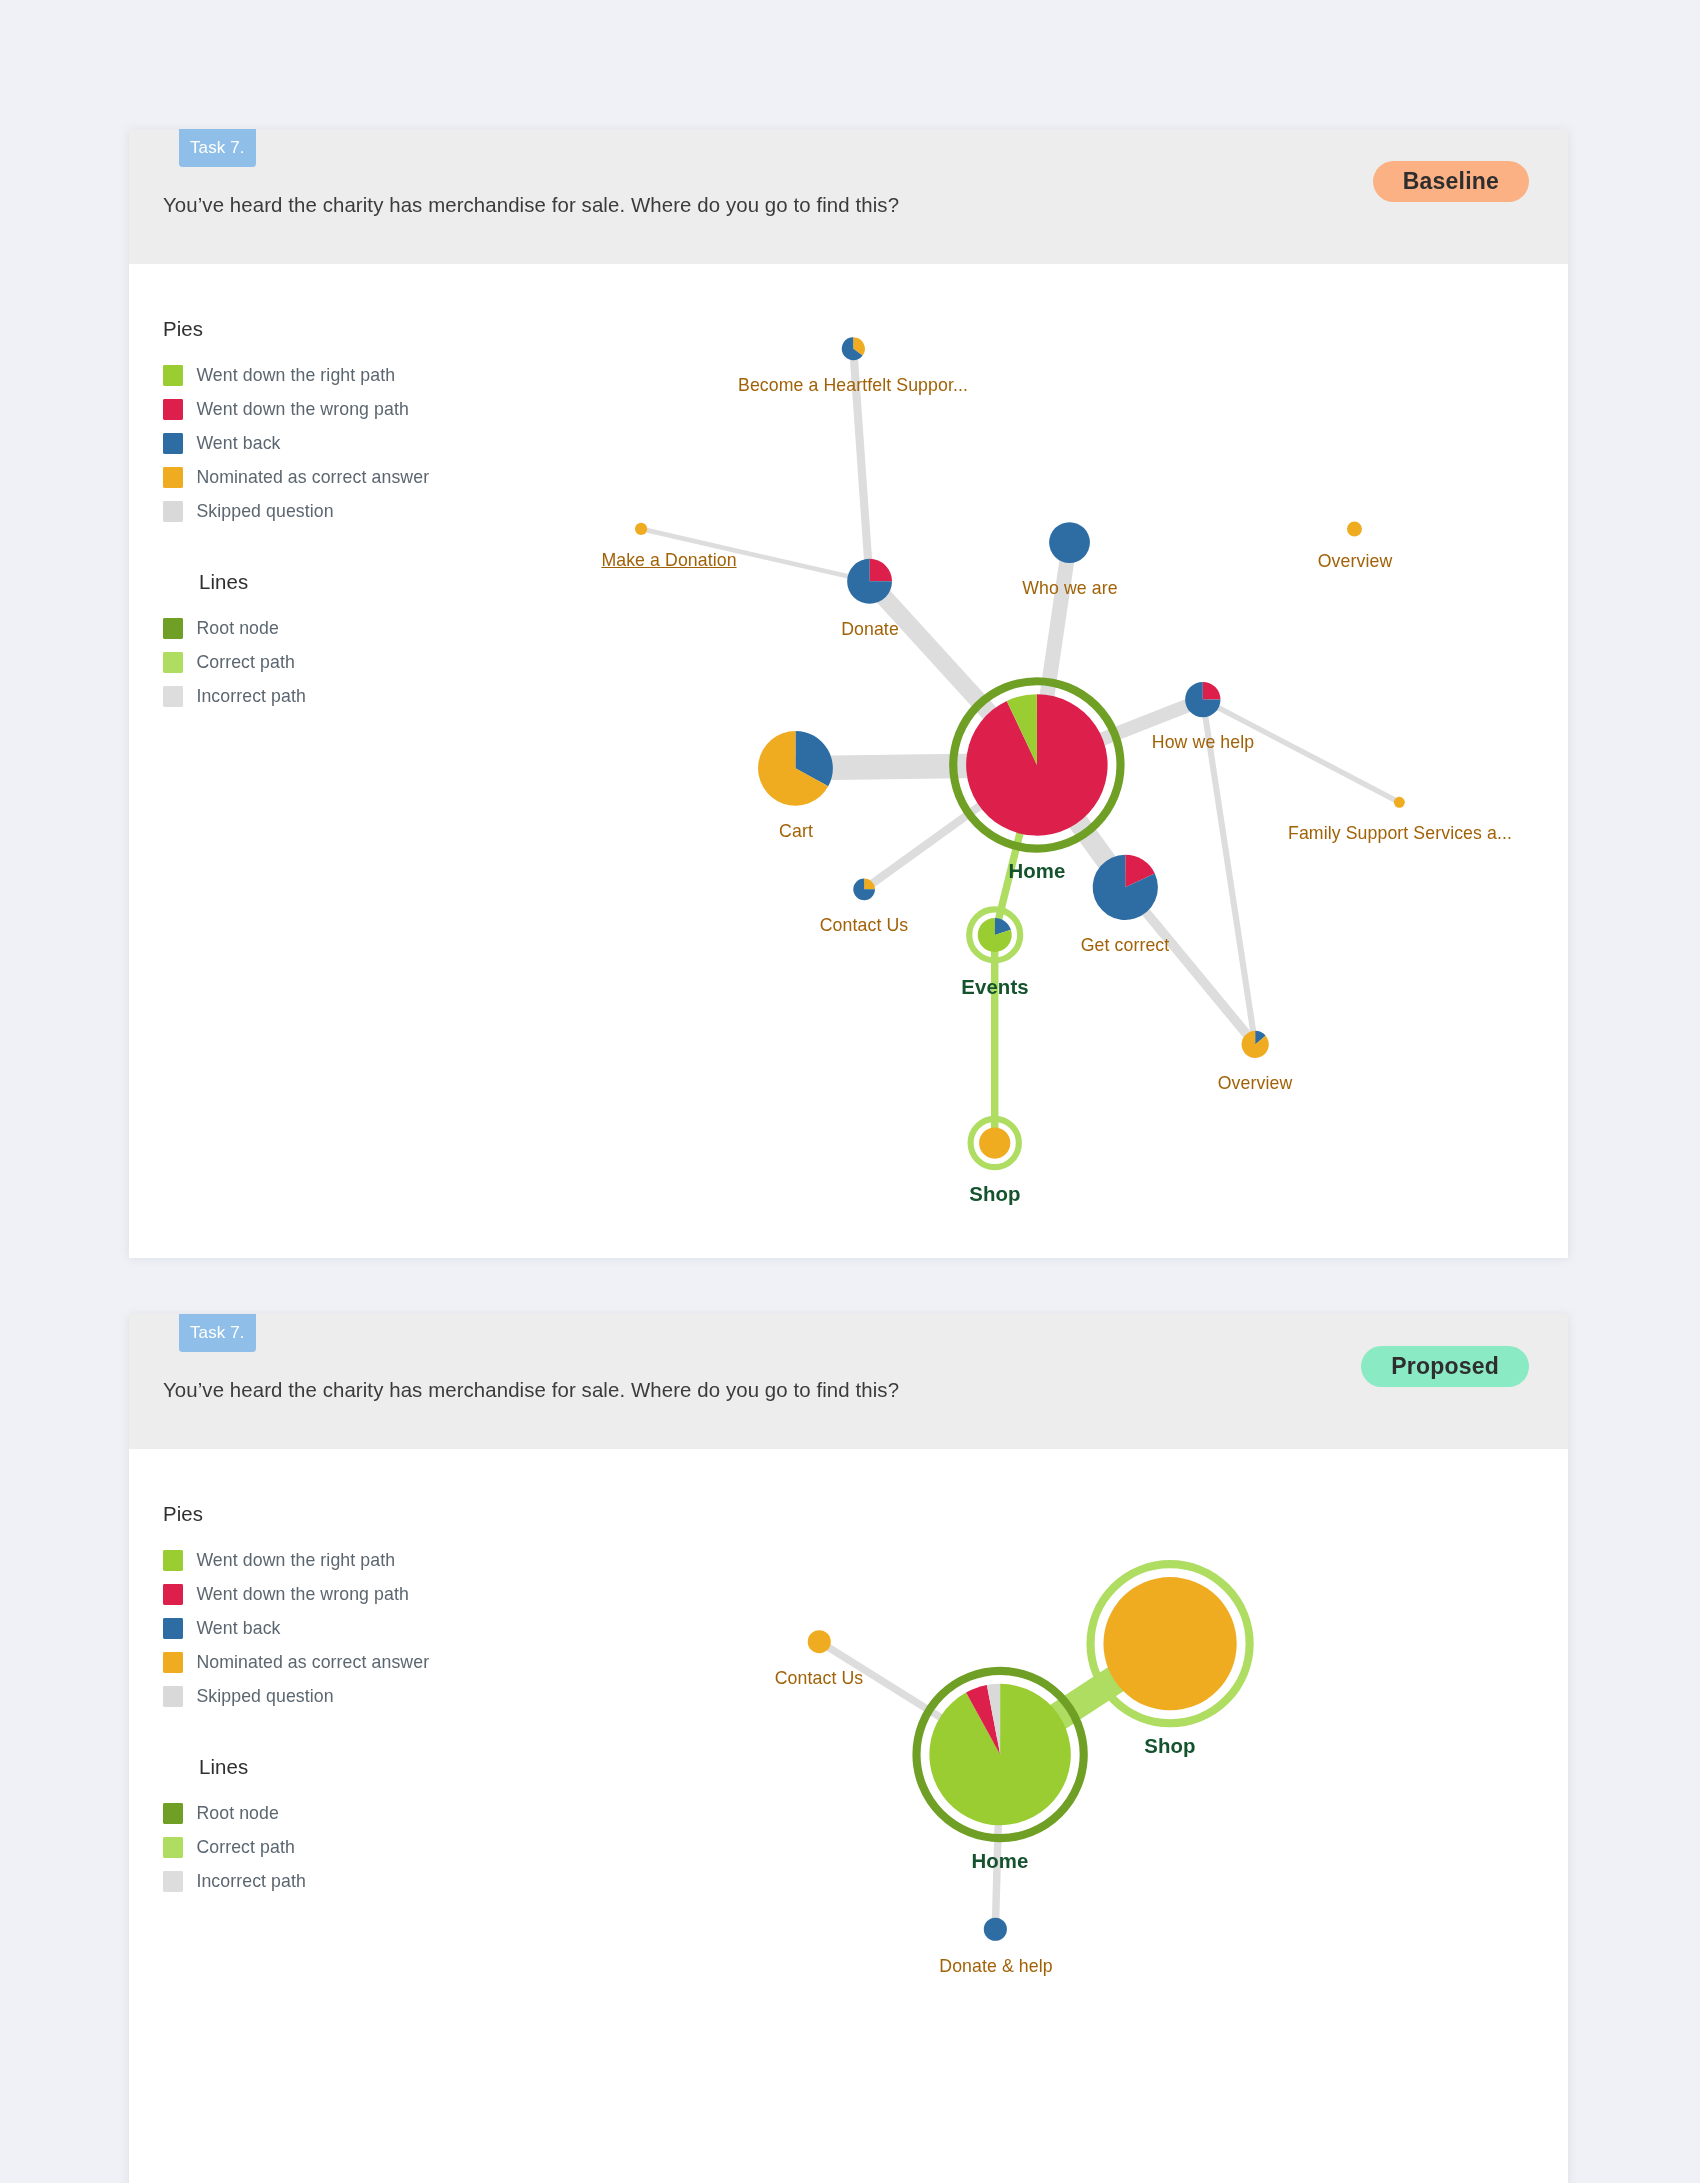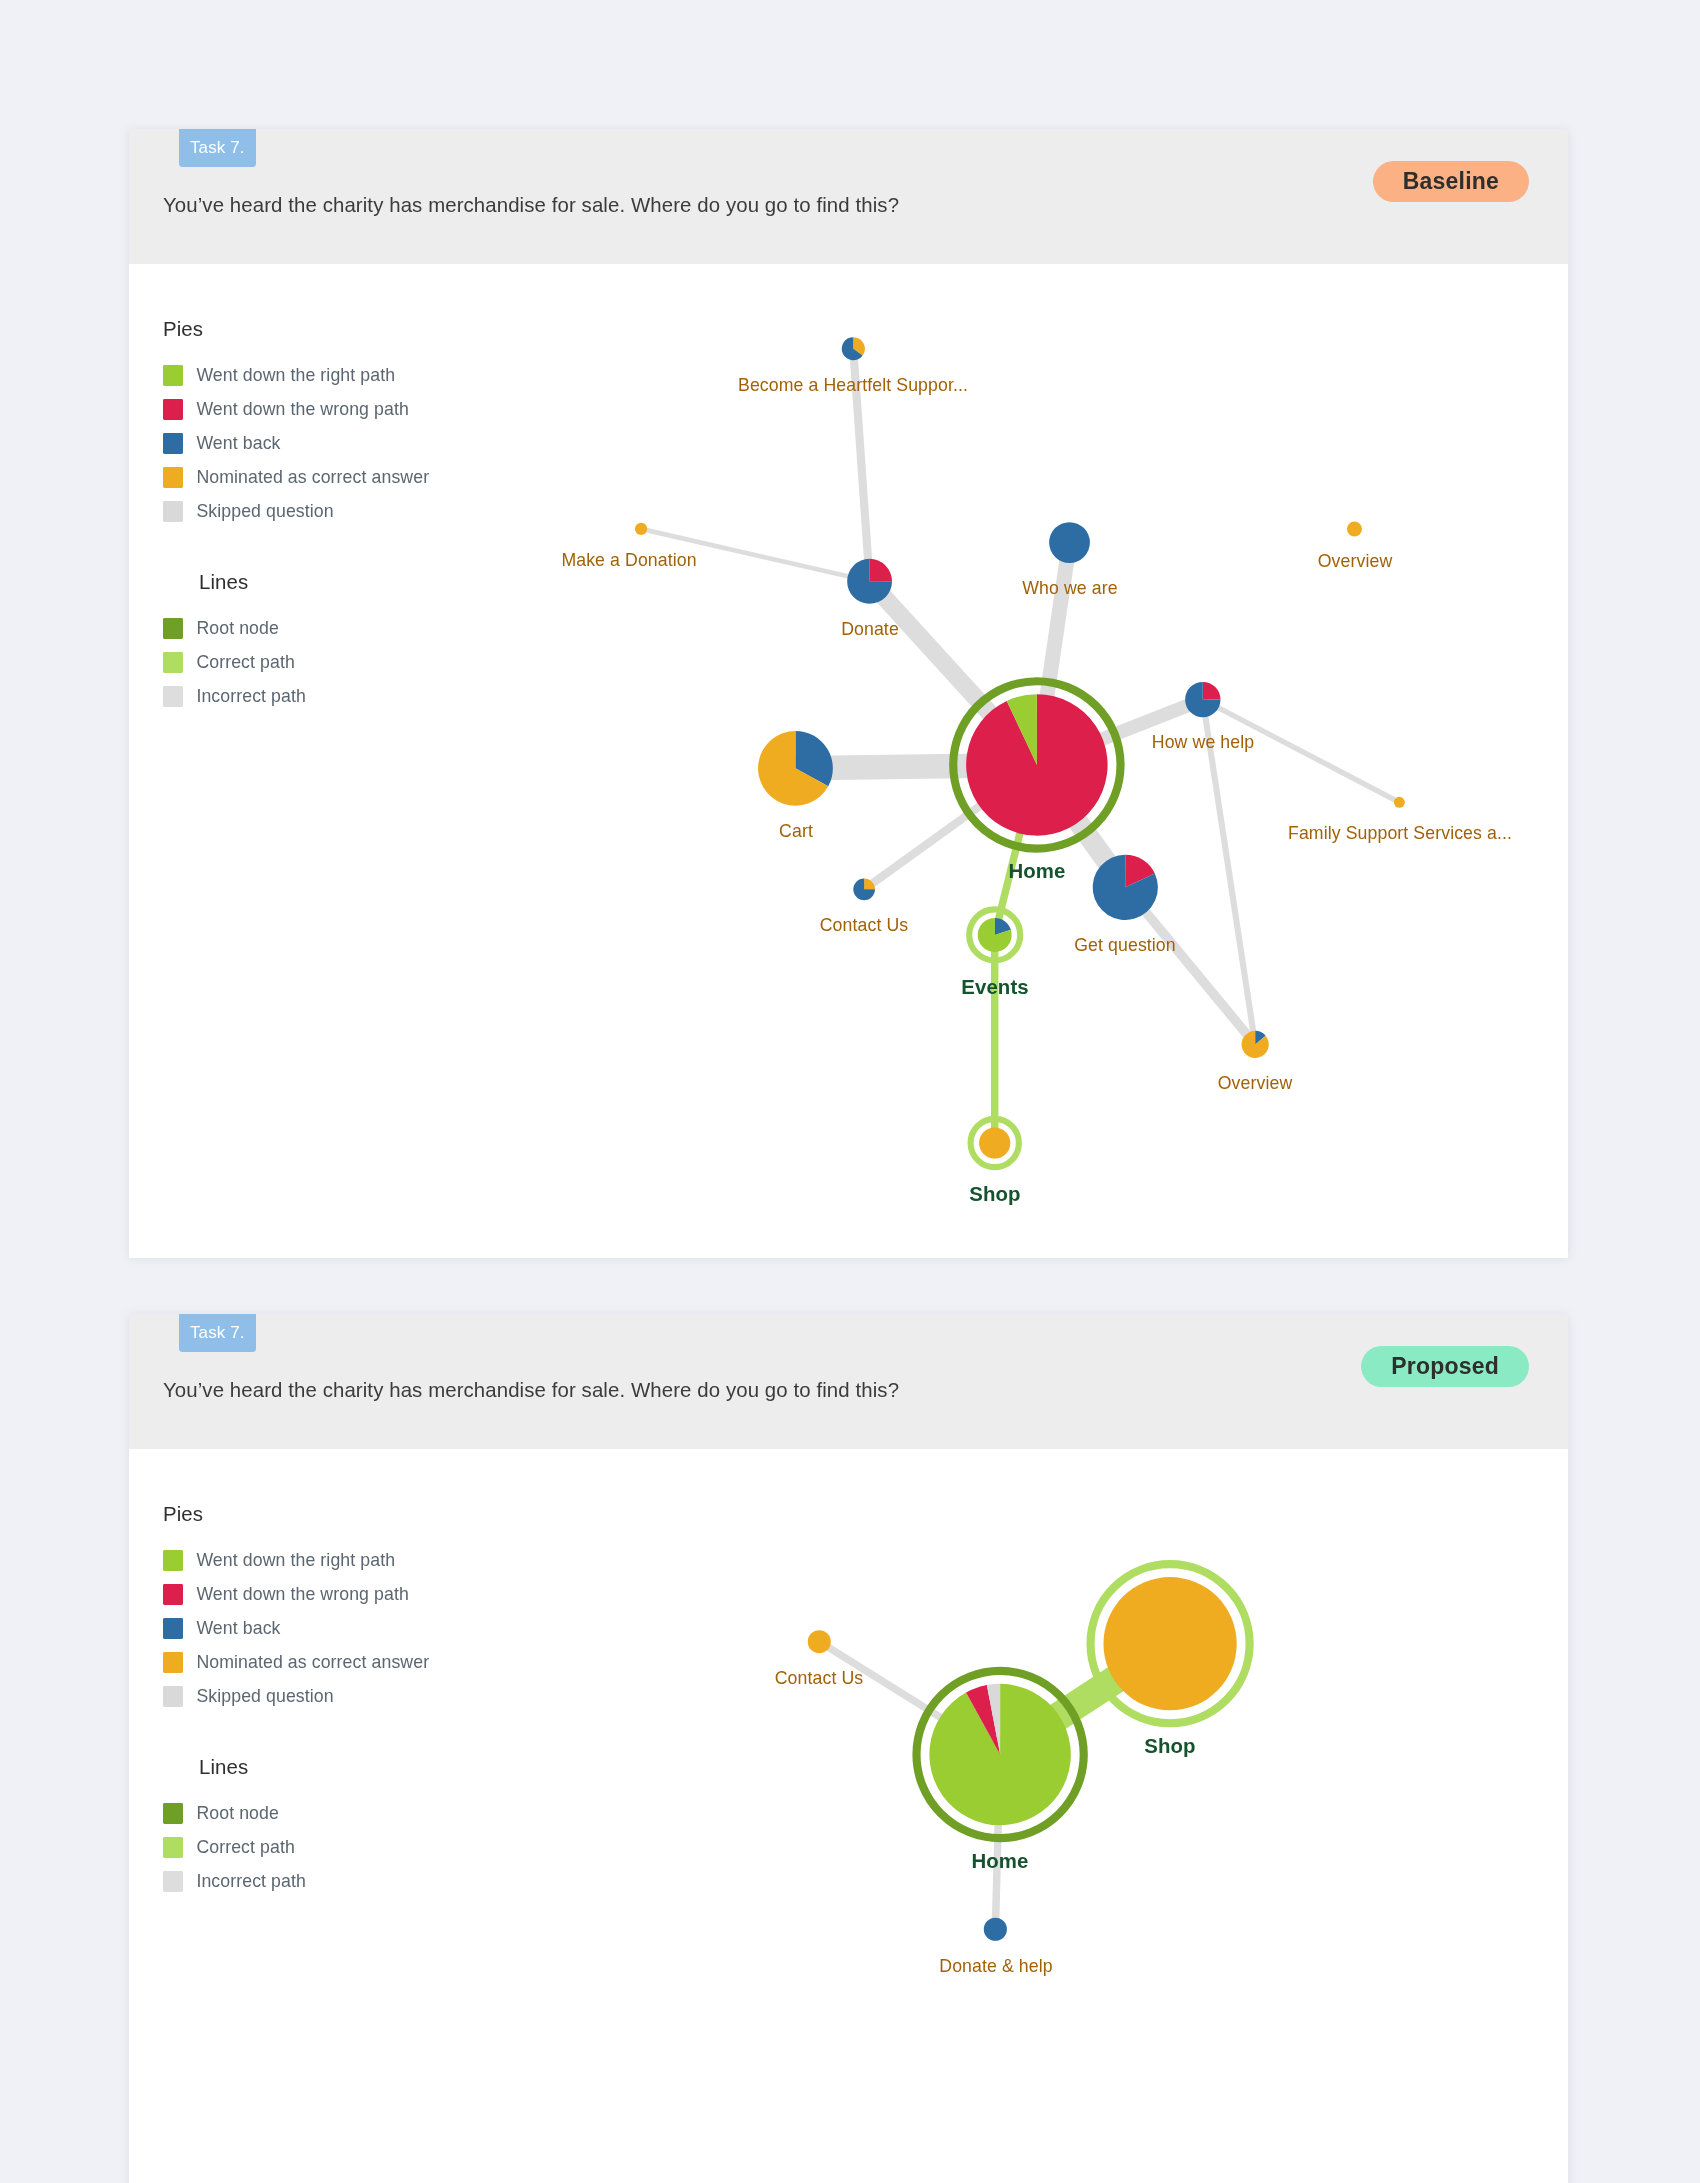--- a/index.html
+++ b/index.html
@@ -210,29 +210,29 @@
             <path d="M 1273 1185 L 1273 1160 A 25 25 0 0 1 1296.776412907379 1177.2745751406262 Z" fill="#2E6DA4"></path>
             <path d="M 1273 1185 L 1296.776412907379 1177.2745751406262 A 25 25 0 1 1 1273 1160 Z" fill="#9ACD32"></path>
           </g>
           <g>
             <circle cx="1273" cy="1491" r="35.5" fill="none" stroke="#AEDD62" stroke-width="9"></circle>
             <circle cx="1273" cy="1491" r="23" fill="#F0AC21"></circle>
           </g>
         </svg>
         <div class="node-label major" style="left: 908px; top: 731px;">Home</div>
         <div class="node-label" style="left: 724px; top: 246px;">Become a Heartfelt Suppor...</div>
-        <div class="node-label" style="left: 500px; top: 421px;">Make a Donation</div>
+        <div class="node-label" style="left: 540px; top: 421px; text-decoration: underline;">Make a Donation</div>
         <div class="node-label" style="left: 741px; top: 490px;">Donate</div>
         <div class="node-label" style="left: 941px; top: 449px;">Who we are</div>
         <div class="node-label" style="left: 1226px; top: 422px;">Overview</div>
         <div class="node-label" style="left: 1074px; top: 603px;">How we help</div>
         <div class="node-label" style="left: 1271px; top: 694px;">Family Support Services a...</div>
         <div class="node-label" style="left: 667px; top: 692px;">Cart</div>
         <div class="node-label" style="left: 735px; top: 786px;">Contact Us</div>
-        <div class="node-label" style="left: 996px; top: 806px;">Get question</div>
+        <div class="node-label" style="left: 996px; top: 806px;">Get correct</div>
         <div class="node-label" style="left: 1126px; top: 944px;">Overview</div>
         <div class="node-label major" style="left: 866px; top: 847px;">Events</div>
         <div class="node-label major" style="left: 866px; top: 1054px;">Shop</div>
       </div>
   </section>
 
   <section class="panel" id="panel-proposed">
     <div class="panel-head">
       <div class="task-chip">Task 7.</div>
       <div class="task-question">You’ve heard the charity has merchandise for sale. Where do you go to find this?</div>

